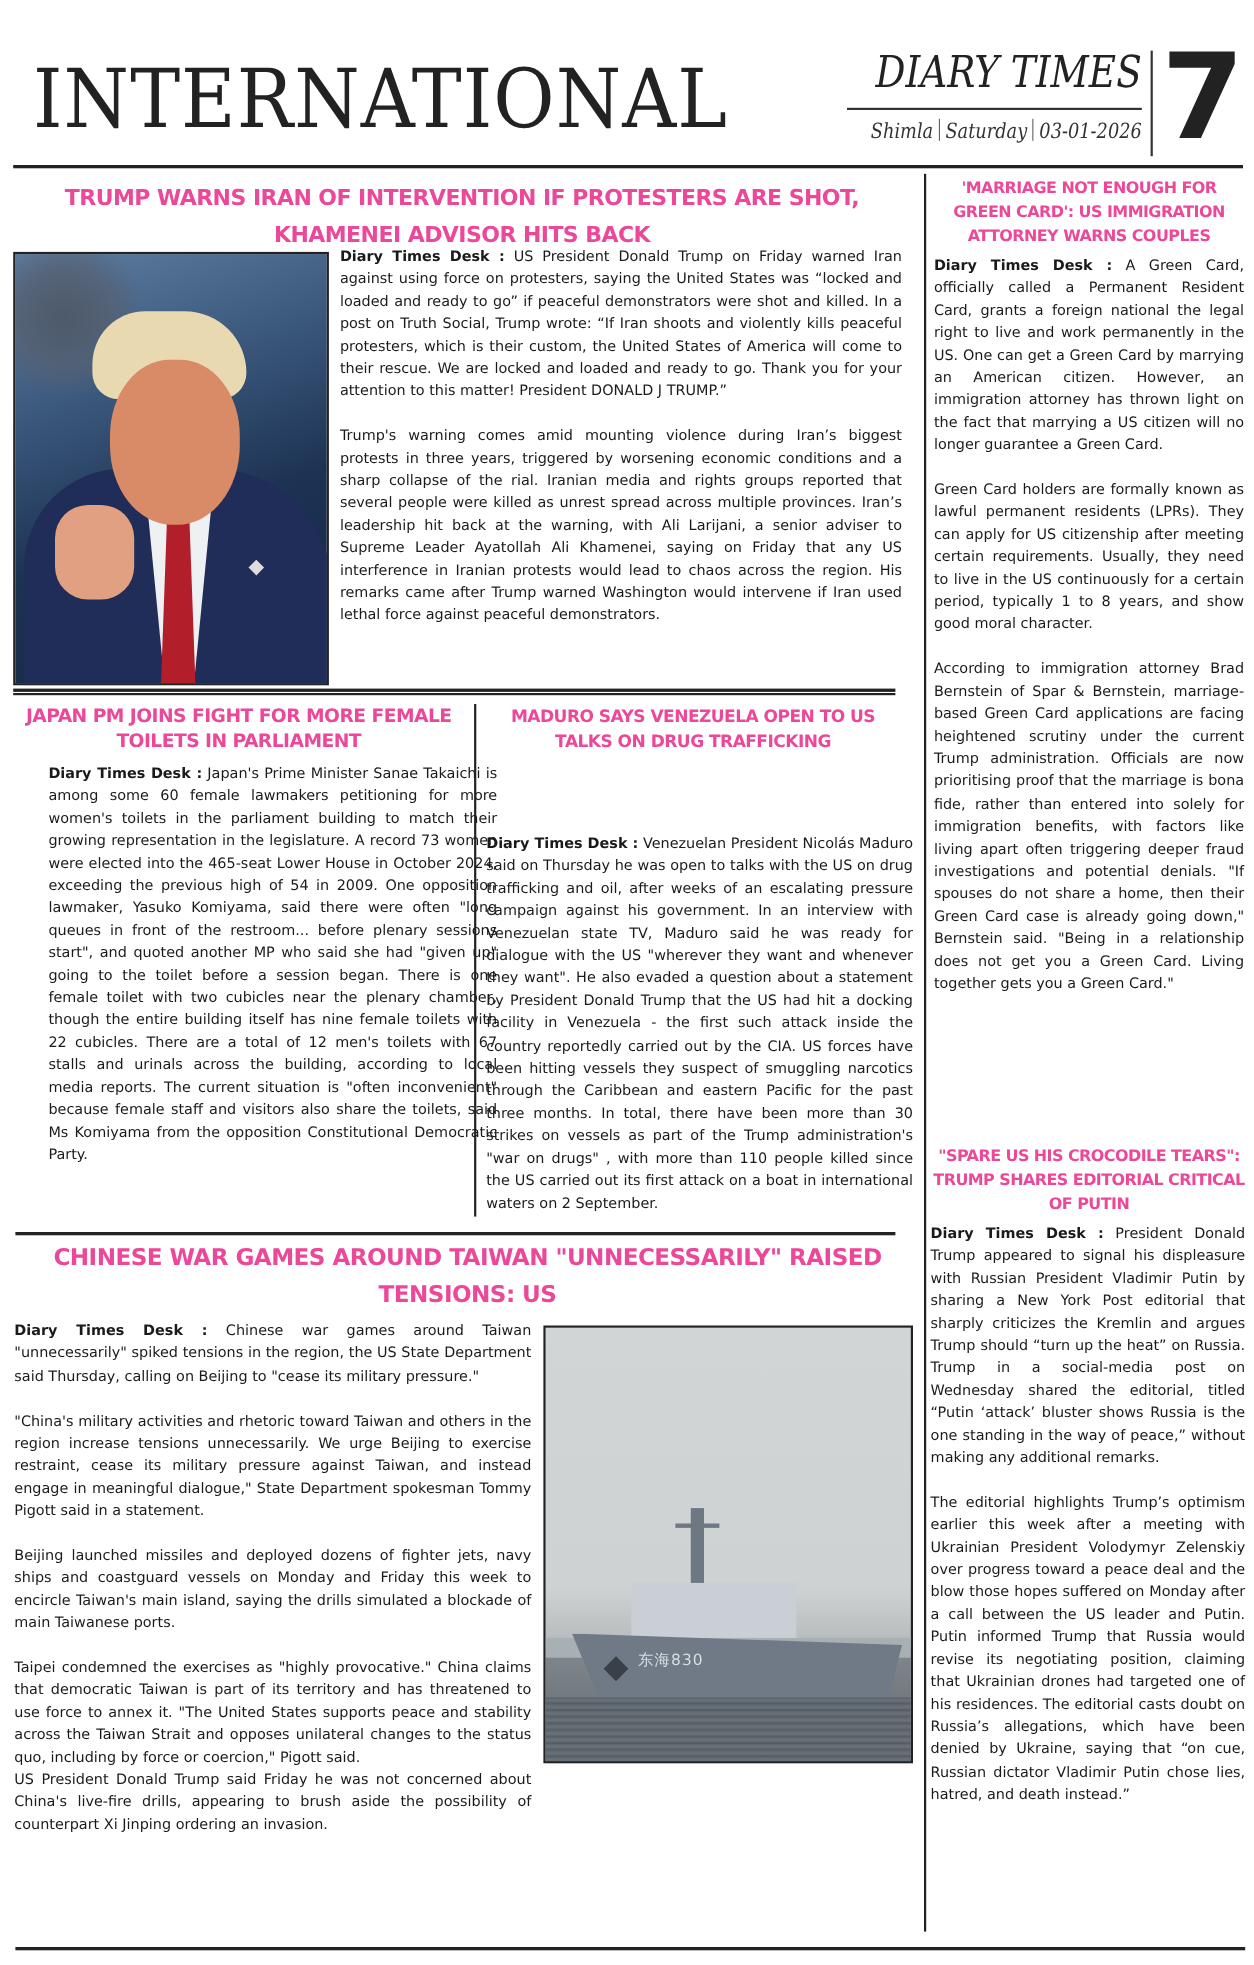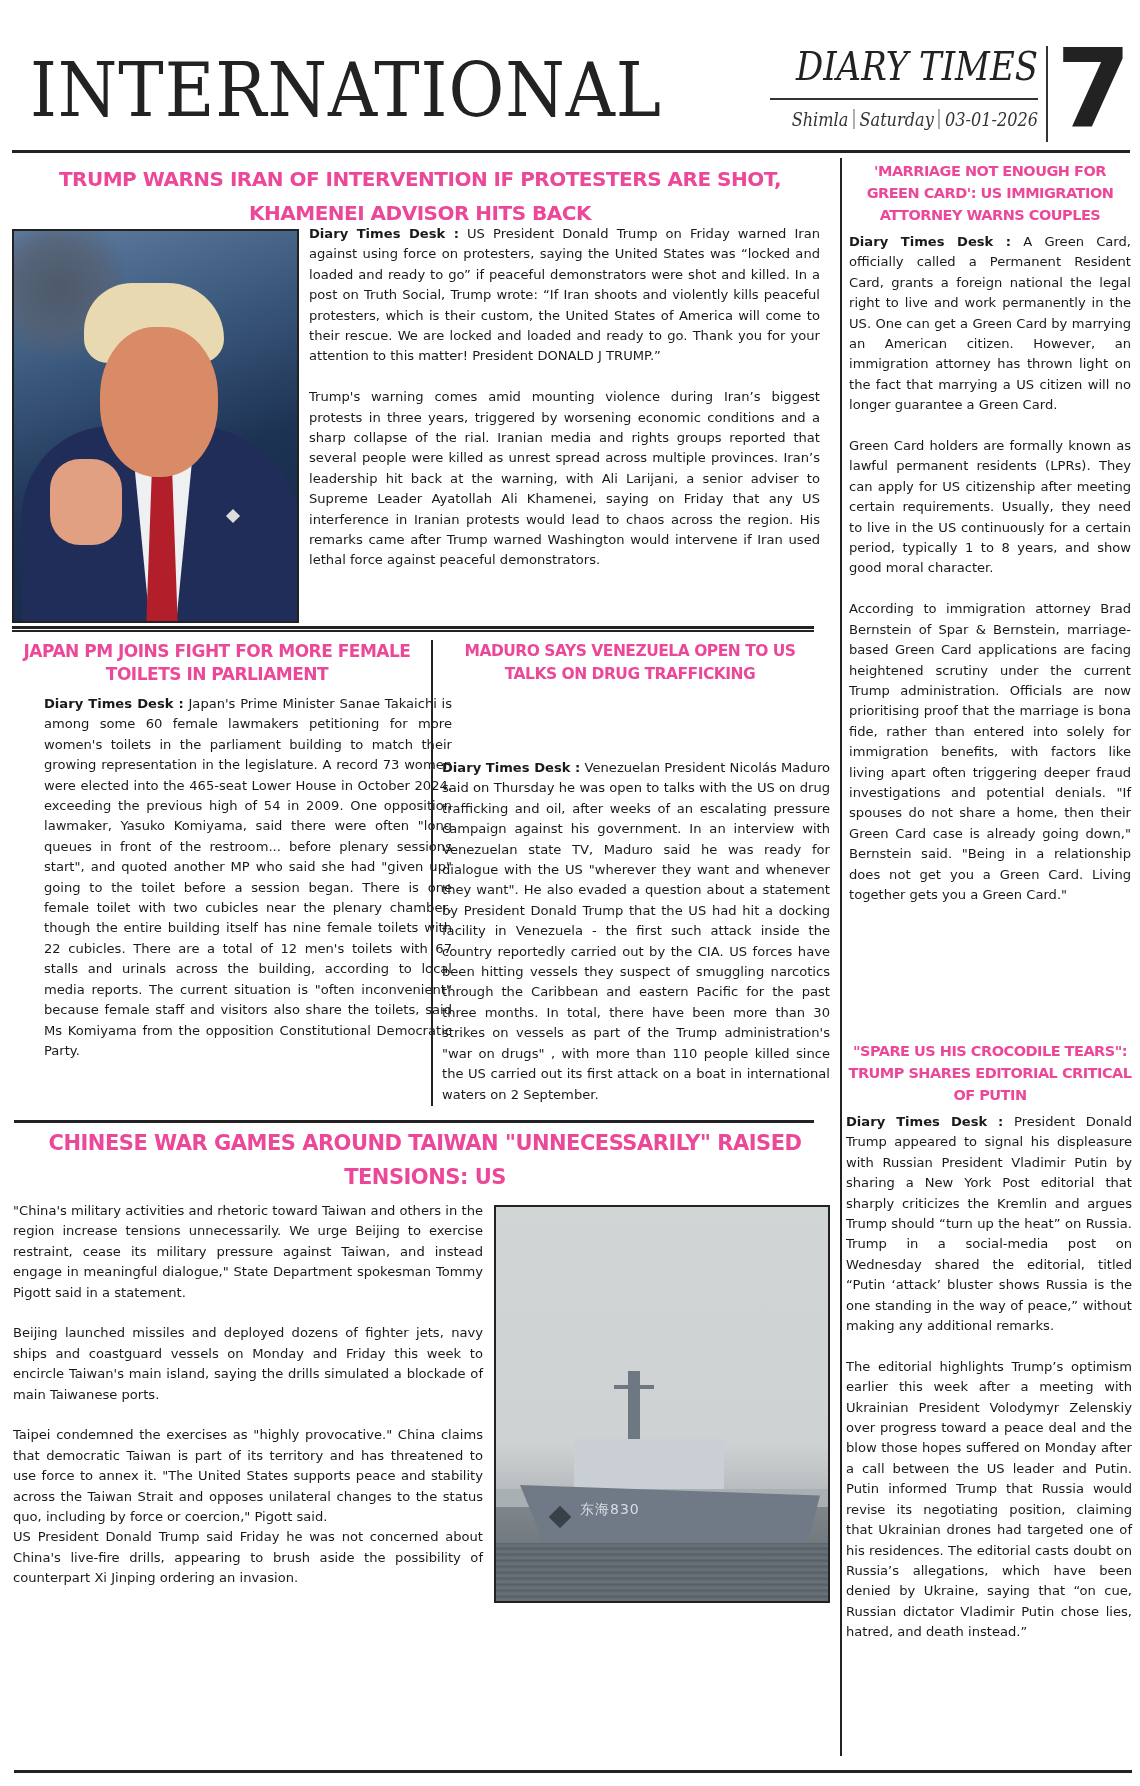--- a/index.html
+++ b/index.html
@@ -151,20 +151,21 @@
   <div class="body-text a3-text">
     <p><span class="byline">Diary Times Desk :</span><span> Venezuelan President Nicolás Maduro said on Thursday he was open to talks with the US on drug trafficking and oil, after weeks of an escalating pressure campaign against his government. In an interview with Venezuelan state TV, Maduro said he was ready for dialogue with the US "wherever they want and whenever they want". He also evaded a question about a statement by President Donald Trump that the US had hit a docking facility in Venezuela - the first such attack inside the country reportedly carried out by the CIA. US forces have been hitting vessels they suspect of smuggling narcotics through the Caribbean and eastern Pacific for the past three months. In total, there have been more than 30 strikes on vessels as part of the Trump administration's "war on drugs" , with more than 110 people killed since the US carried out its first attack on a boat in international waters on 2 September.</span></p>
   </div>
 </article>
 
 <div class="rule-lower"></div>
 
 <article>
   <h2 class="headline h-china">CHINESE WAR GAMES AROUND TAIWAN "UNNECESSARILY" RAISED TENSIONS: US</h2>
   <div class="body-text a4-text">
+    <p><span class="byline">Diary Times Desk :</span><span>  Chinese war games around Taiwan "unnecessarily" spiked tensions in the region, the US State Department said Thursday, calling on Beijing to "cease its military pressure."</span></p>
     <p>"China's military activities and rhetoric toward Taiwan and others in the region increase tensions unnecessarily. We urge Beijing to exercise restraint, cease its military pressure against Taiwan, and instead engage in meaningful dialogue," State Department spokesman Tommy Pigott said in a statement.</p>
     <p>Beijing launched missiles and deployed dozens of fighter jets, navy ships and coastguard vessels on Monday and Friday this week to encircle Taiwan's main island, saying the drills simulated a blockade of main Taiwanese ports.</p>
     <p class="tight">Taipei condemned the exercises as "highly provocative." China claims that democratic Taiwan is part of its territory and has threatened to use force to annex it. "The United States supports peace and stability across the Taiwan Strait and opposes unilateral changes to the status quo, including by force or coercion," Pigott said.</p>
     <p>US President Donald Trump said Friday he was not concerned about China's live-fire drills, appearing to brush aside the possibility of counterpart Xi Jinping ordering an invasion.</p>
   </div>
   <div class="photo-ship">
     <div class="ship-haze"></div>
     <div class="ship-mast"></div>
     <div class="ship-mast-bar"></div>
     <div class="ship-super"></div>

